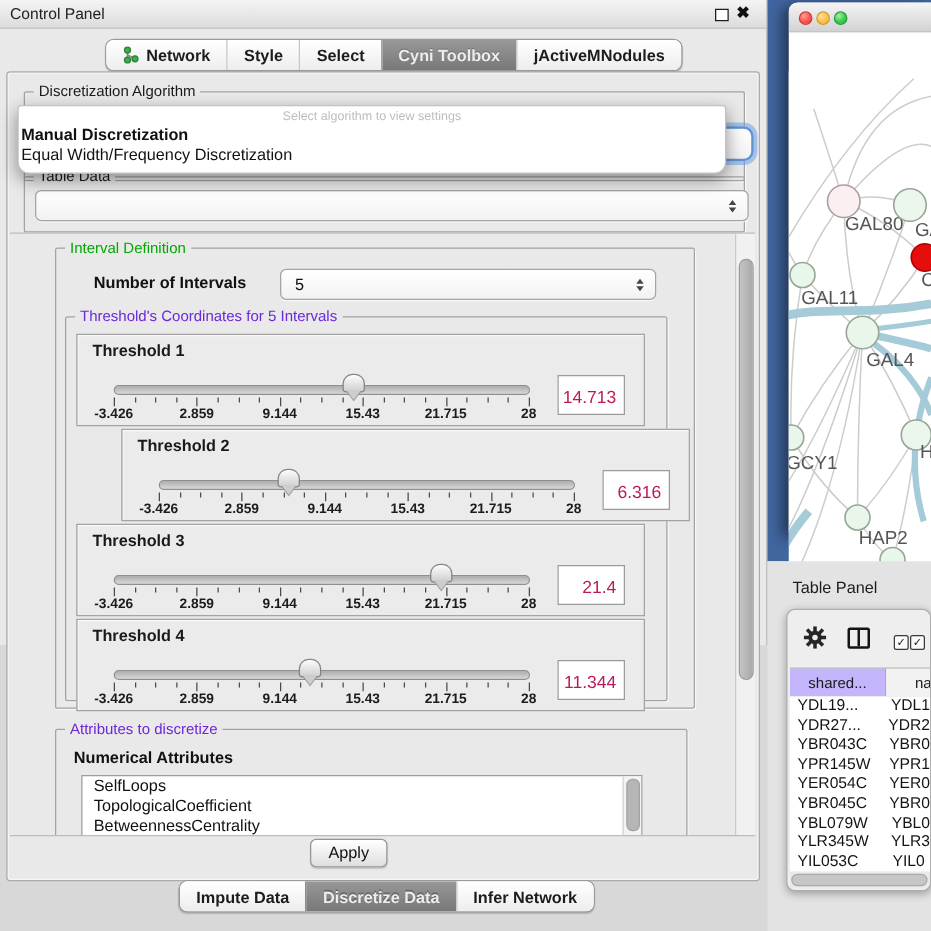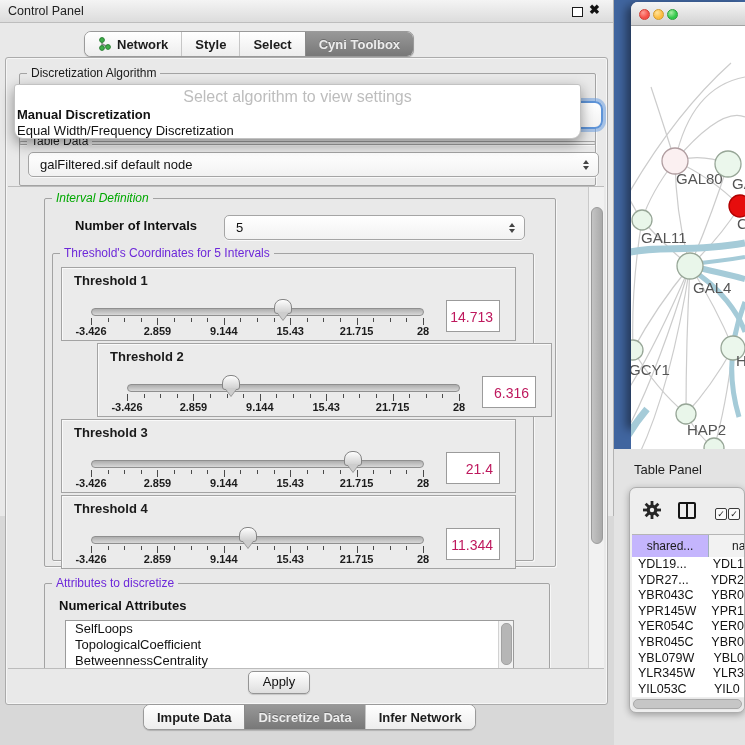--- a/index.html
+++ b/index.html
@@ -18,34 +18,34 @@
   .seg{display:flex;align-items:center;padding:0 13px;font-size:13px;font-weight:700;color:#1c1c1c;
     border-left:1px solid #c6c6c6;background:linear-gradient(#ffffff,#ededed);white-space:nowrap;}
   .seg:first-child{border-left:none;}
   .seg.sel{background:linear-gradient(#989898,#787878);color:#ededed;border-left-color:#8a8a8a;text-shadow:0 -1px 0 rgba(0,0,0,.25);}
   .seg .icon{margin-right:5px;display:inline-flex;}
   
   .cp-body{position:absolute;left:5px;top:57px;width:601px;height:646px;background:#e9e9e9;
     border:1px solid #ababab;border-radius:3px;box-shadow:inset 0 0 0 1px rgba(255,255,255,.6);}
   .group{position:absolute;border:1px solid #a3a3a3;border-radius:2px;box-shadow:1px 1px 0 rgba(255,255,255,.65);}
   .group>.gtitle{position:absolute;top:-8px;left:7px;background:#e9e9e9;padding:0 4px;font-size:12px;color:#1a1a1a;white-space:nowrap;}
-  .gtitle.green{color:#00a800;font-style:italic;}
+  .gtitle.green{color:#00a800;}
   .gtitle.blue{color:#6d28d9;text-align:center;}
   
   .combo{position:absolute;background:linear-gradient(#ffffff,#f2f2f2);border:1px solid #a5a5a5;border-radius:5px;
     font-size:13px;color:#111;display:flex;align-items:center;padding-left:11px;box-shadow:0 1px 0 rgba(255,255,255,.7);}
   .combo .arrows{position:absolute;right:9px;top:50%;transform:translateY(-50%);display:flex;flex-direction:column;gap:2px;}
   .combo .arrows i{display:block;width:0;height:0;border-left:3.5px solid transparent;border-right:3.5px solid transparent;}
   .combo .arrows .up{border-bottom:4px solid #444;}
   .combo .arrows .dn{border-top:4px solid #444;}
   .combo.focusring{border:2px solid #5e94d8;box-shadow:0 0 0 3px rgba(110,160,225,.55);}
   
   .popup{position:absolute;left:8px;top:26px;width:565px;height:53px;background:#fff;
     border:1px solid #c2c2c2;border-radius:3px 3px 9px 9px;box-shadow:0 5px 14px rgba(0,0,0,.4);z-index:40;}
-  .popup .prompt{padding-top:3px;text-align:center;font-size:16px;color:#bdbdbd;}
+  .popup .prompt{padding-top:3px;text-align:center;font-size:10px;color:#bdbdbd;}
   .popup .item{font-size:13px;color:#111;padding:1px 2px 0 2px;line-height:15px;}
   .popup .item.bold{font-weight:700;}
   
   .scrollpane{position:absolute;left:2px;top:128px;width:596px;height:481px;overflow:hidden;
     border-top:1px solid #bcbcbc;border-bottom:1px solid #bcbcbc;}
   .vscroll{position:absolute;left:580px;top:0;width:16px;height:481px;background:#f1f1f1;border-left:1px solid #c9c9c9;}
   .vscroll .thumb{position:absolute;left:2px;top:20px;width:10px;height:335px;border-radius:6px;
     background:linear-gradient(90deg,#c4c4c4,#a9a9a9);border:1px solid #9a9a9a;}
   
   .tbox{position:absolute;left:8px;width:453px;height:72px;background:#ebebeb;border:1px solid #a3a3a3;
@@ -131,39 +131,41 @@
         </div>
         <div class="seg">
           <span>Style</span>
         </div>
         <div class="seg">
           <span>Select</span>
         </div>
         <div class="seg sel">
           <span>Cyni Toolbox</span>
         </div>
+        <div class="seg">
+          <span>jActiveMNodules</span>
+        </div>
       </div>
 
     <div class="cp-body">
 
       <div class="group" style="left:13px;top:15px;width:575px;height:70px;">
         <span class="gtitle">Discretization Algorithm</span>
         <div class="combo focusring" style="left:7px;top:27px;width:561px;height:24px;border-radius:8px;"></div>
       </div>
 
       <div class="popup">
         <div class="prompt">Select algorithm to view settings</div>
         <div class="item bold">Manual Discretization</div>
         <div class="item">Equal Width/Frequency Discretization</div>
       </div>
 
       <div class="group" style="left:13px;top:83px;width:575px;height:43px;">
         <span class="gtitle">Table Data</span>
         <div class="combo" style="left:8px;top:10px;width:558px;height:23px;">
-          <span>galFiltered.sif default node</span>
           <span class="arrows">
               <i class="up"></i>
               <i class="dn"></i>
             </span>
         </div>
       </div>
 
       <div class="scrollpane">
 
         <div class="group" style="left:36px;top:11px;width:510px;height:367px;">

